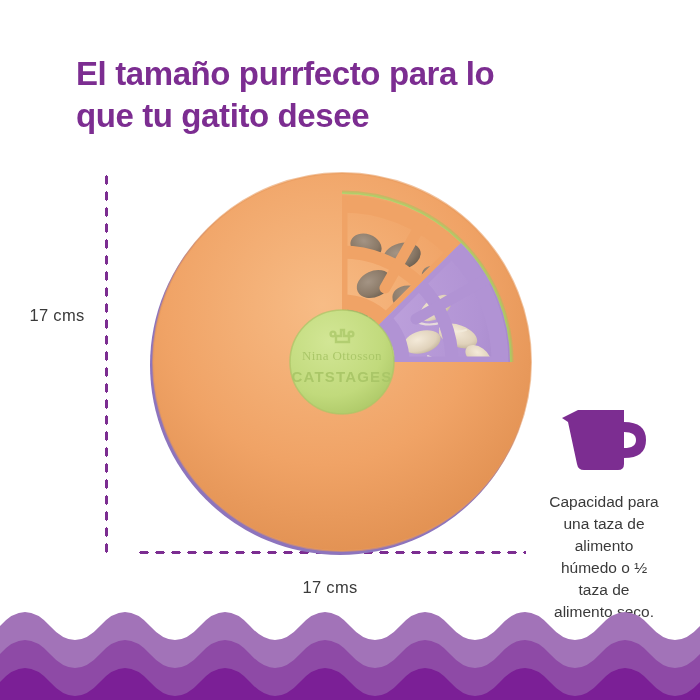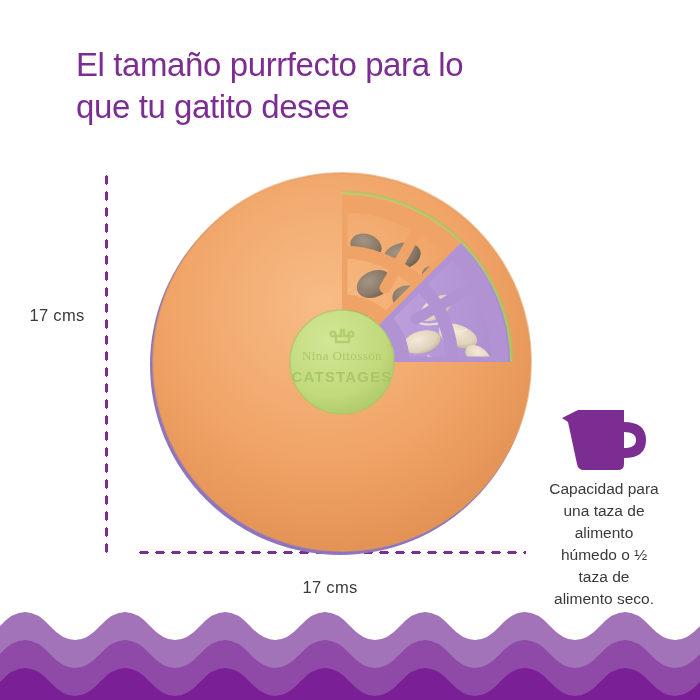--- a/index.html
+++ b/index.html
@@ -5,24 +5,24 @@
   html,body{margin:0;padding:0;}
   body{
     width:700px;height:700px;position:relative;overflow:hidden;
     background:#ffffff;
     font-family:"Liberation Sans","DejaVu Sans",sans-serif;
   }
   .stage{position:absolute;inset:0;width:700px;height:700px;overflow:hidden;}
 
   
   .title{
-    position:absolute;left:76px;top:44px;width:570px;
+    position:absolute;left:76px;top:53px;width:570px;
     color:#7c2d91;
     font-size:33px;line-height:1.28;
-    font-weight:normal;letter-spacing:-0.4px;
+    font-weight:bold;letter-spacing:-0.4px;
     white-space:pre-line;
   }
 
   
   .meas-left{
     position:absolute;left:14px;top:306px;width:86px;
     text-align:center;color:#3a3a3a;font-size:16.5px;letter-spacing:.3px;
   }
   .meas-bottom{
     position:absolute;left:230px;top:578px;width:200px;
@@ -43,21 +43,21 @@
 
   
   .bowl-wrap{position:absolute;left:140px;top:160px;width:404px;height:404px;}
   .bowl-wrap svg{display:block;width:100%;height:100%;}
 
   
   .cup-block{position:absolute;left:520px;top:398px;width:168px;}
   .cup-icon{width:100%;height:80px;display:flex;justify-content:center;align-items:flex-end;}
   .cup-icon svg{display:block;}
   .cup-caption{
-    text-align:center;color:#3a3a3a;
+    margin-top:13px;text-align:center;color:#3a3a3a;
     font-size:15.5px;line-height:1.42;white-space:pre-line;
   }
 
   
   .waves{position:absolute;left:0;bottom:0;width:700px;height:104px;}
   .waves svg{display:block;width:700px;height:104px;}
 </style>
 </head>
 <body>
 

